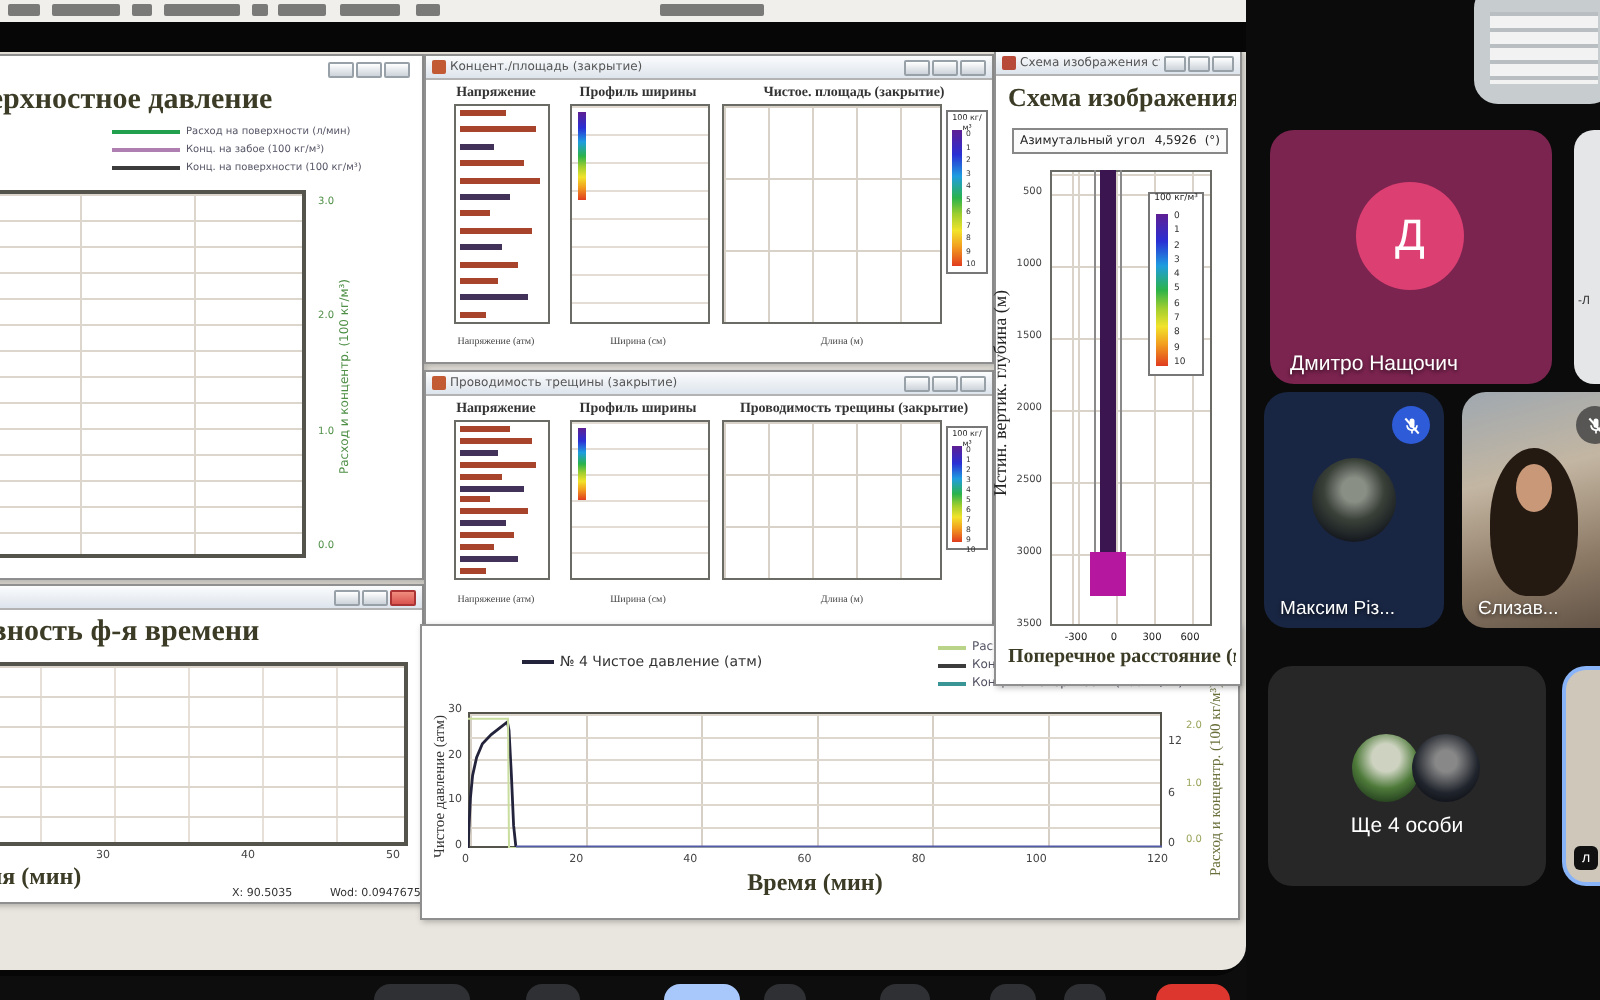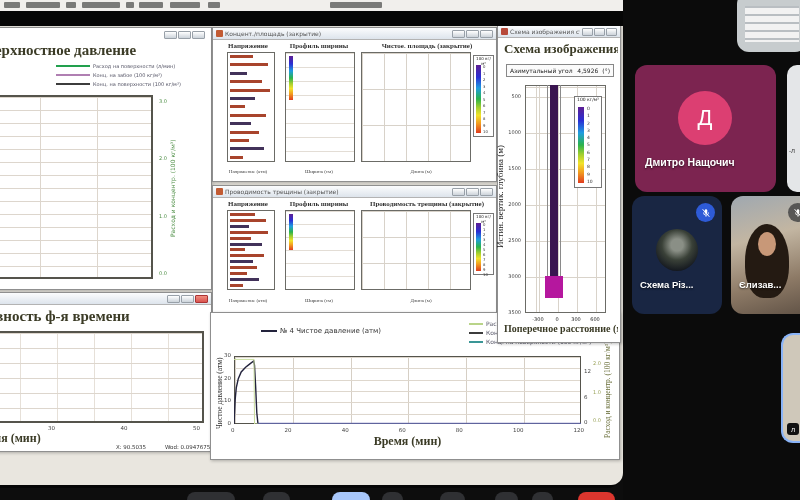--- a/index.html
+++ b/index.html
@@ -41,21 +41,21 @@
   .sbar{height:3px;background:#a8442c}
   .sbar-alt{background:#42325a}
   .cbar{background:linear-gradient(#5e1f93,#2a2fd4 18%,#1f9de0 34%,#2bb34b 50%,#9fce2f 62%,
         #f2e32b 74%,#f29c1f 86%,#e03c1f 100%)}
   .cbox{position:absolute;background:#fff;border:1px solid #777}
   .cticks{position:absolute;display:flex;flex-direction:column;justify-content:space-between;
           font-size:4.5px;color:#333}
   
   #videos{position:absolute;left:623px;top:0;width:177px;height:500px;background:#0b0b0b}
   .tile{position:absolute;border-radius:12px;overflow:hidden;background:#222;font-family:"Liberation Sans",sans-serif}
-  .tname{position:absolute;left:10px;bottom:24px;color:#fff;font-size:10.5px;font-weight:700;
+  .tname{position:absolute;left:10px;bottom:4px;color:#fff;font-size:10.5px;font-weight:400;
          text-shadow:0 1px 2px rgba(0,0,0,.65);white-space:nowrap}
   .mic{position:absolute;border-radius:50%;display:flex;align-items:center;justify-content:center}
   .avatar{position:absolute;border-radius:50%;display:flex;align-items:center;justify-content:center}
   .pill{position:absolute;top:492px;height:16px;border-radius:8px;background:#2f3033}
 </style>
 </head>
 <body>
 
 <div id="root">
 
@@ -386,37 +386,44 @@
     <div class="tile" style="left:9px;top:196px;width:90px;height:118px;background:#192643">
       <div class="avatar" style="left:24px;top:33px;width:42px;height:42px;
            background:radial-gradient(circle at 50% 38%,#8a8f86 0 18%,#3a4138 45%,#14181f 78%)"></div>
       <div class="mic" style="top:7px;right:7px;width:19px;height:19px;background:#2e5bd7">
         <svg width="10" height="10" viewBox="0 0 24 24">
           <path fill="#fff" d="M12 14a3 3 0 0 0 3-3V6a3 3 0 0 0-6 0v5a3 3 0 0 0 3 3z"></path>
           <path fill="#fff" d="M17 11a5 5 0 0 1-10 0H5a7 7 0 0 0 6 6.9V21h2v-3.1A7 7 0 0 0 19 11h-2z"></path>
           <line x1="4" y1="3" x2="20" y2="21" stroke="#fff" stroke-width="2.4"></line>
         </svg>
       </div>
-      <div class="tname" style="font-size:9.5px;left:8px">Схема Різ...</div>
+      <div class="tname" style="font-size:9.5px;left:8px">Максим Різ...</div>
     </div>
 
     <div class="tile" style="left:108px;top:196px;width:86px;height:118px;border-radius:12px 0 0 12px;
          background:linear-gradient(165deg,#9fa8b0 0%,#c3b6a2 35%,#8d7a66 70%,#5e5044 100%)">
       <div class="abs" style="left:14px;top:28px;width:44px;height:74px;border-radius:50% 50% 42% 42%;background:#241a12"></div>
       <div class="abs" style="left:27px;top:36px;width:18px;height:24px;border-radius:50%;background:#c89878"></div>
       <div class="mic" style="top:7px;right:10px;width:19px;height:19px;background:rgba(70,70,70,.85)">
         <svg width="10" height="10" viewBox="0 0 24 24">
           <path fill="#fff" d="M12 14a3 3 0 0 0 3-3V6a3 3 0 0 0-6 0v5a3 3 0 0 0 3 3z"></path>
           <path fill="#fff" d="M17 11a5 5 0 0 1-10 0H5a7 7 0 0 0 6 6.9V21h2v-3.1A7 7 0 0 0 19 11h-2z"></path>
           <line x1="4" y1="3" x2="20" y2="21" stroke="#fff" stroke-width="2.4"></line>
         </svg>
       </div>
       <div class="tname" style="font-size:9.5px;left:8px">Єлизав...</div>
     </div>
 
+    <div class="tile" style="left:11px;top:333px;width:139px;height:110px;background:#272727">
+      <div class="avatar" style="left:42px;top:34px;width:34px;height:34px;
+           background:radial-gradient(circle at 50% 35%,#cdd3c0 0 25%,#4e7a3a 55%,#24401e 82%)"></div>
+      <div class="avatar" style="left:72px;top:34px;width:34px;height:34px;
+           background:radial-gradient(circle at 50% 40%,#888 0 20%,#20242c 60%,#0c0e14 85%)"></div>
+      <div class="abs" style="left:0;top:74px;width:139px;text-align:center;color:#fff;font-size:10.5px">Ще 4 особи</div>
+    </div>
 
     <div class="tile" style="left:158px;top:333px;width:19px;height:110px;border-radius:12px 0 0 12px;
          border:2px solid #8ab4f8;border-right:none;background:#cfc8ba">
       <div class="abs" style="left:4px;bottom:6px;width:12px;height:12px;background:#111;border-radius:3px;
            display:flex;align-items:center;justify-content:center;color:#fff;font-size:7px">л</div>
     </div>
   </div>
 
   <div class="pill" style="left:187px;width:48px"></div>
   <div class="pill" style="left:263px;width:27px"></div>

